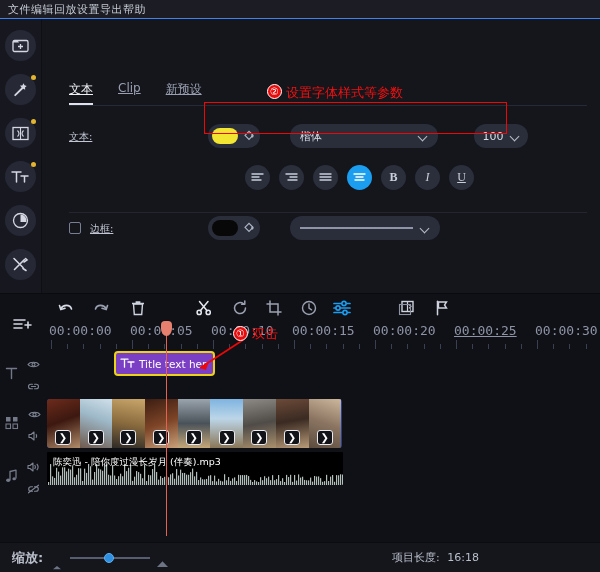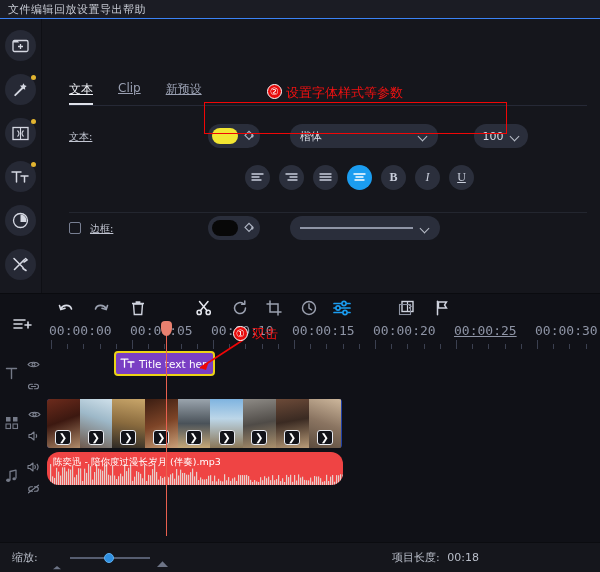--- a/index.html
+++ b/index.html
@@ -160,21 +160,21 @@
   }
   .thumb { position: relative; height: 100%; overflow: hidden; }
   .trans {
     position: absolute; bottom: 3px; width: 16px; height: 15px; border-radius: 3px;
     background: #121319; border: 1.5px solid #e9ebf1;
     display: flex; align-items: center; justify-content: center;
   }
   .trans span { color: #fff; font-size: 10px; line-height: 1; }
 
   .aud-clip {
-    position: absolute; background: #ef4444; border-radius: 12px; overflow: hidden;
+    position: absolute; background: #000000; border-radius: 1px; overflow: hidden;
     cursor: pointer;
   }
   .aud-clip .alabel {
     position: absolute; left: 6px; top: 4px; font-size: 9.5px; color: #ffffff;
     white-space: nowrap; z-index: 2;
   }
   .wave { position: absolute; left: 0; bottom: 0; width: 100%; height: 100%; }
 
   .playhead {
     position: absolute; top: 36px; width: 1.4px; height: 206px;
@@ -184,21 +184,21 @@
     position: absolute; left: -5px; top: -9px; width: 11px; height: 15px;
     background: #e8806f; border-radius: 4px 4px 50% 50%;
   }
 
   
   .bottom {
     position: absolute; left: 0; top: 542px; width: 600px; height: 30px;
     background: #15161c; border-top: 1px solid #0b0c10;
     display: flex; align-items: center;
   }
-  .zoom-label { position: absolute; left: 12px; font-size: 11px; color: #b9bec9; }
+  .zoom-label { position: absolute; left: 12px; font-size: 13px; color: #b9bec9; font-weight: bold; }
   .zoom-track {
     position: absolute; left: 70px; top: 14px; width: 80px; height: 2px; background: #565d70;
   }
   .zoom-knob {
     position: absolute; left: 104px; top: 10px; width: 10px; height: 10px;
     border-radius: 50%; background: #2f8fe0; border: 1px solid #5fb0f0; cursor: pointer;
   }
   .proj-len { position: absolute; left: 392px; font-size: 11px; color: #b9bec9; }
 
   .ann-arrow { position: absolute; pointer-events: none; }
@@ -783,17 +783,17 @@
     </span>
     <span class="zoom-track"></span>
     <span class="zoom-knob"></span>
     <span style="position:absolute; left:156px; top:10px;">
       <svg width="13" height="8" viewBox="0 0 13 8">
           <path d="M1 7L6.5 1.2 12 7z" fill="#6d7486"></path>
         </svg>
     </span>
     <span class="proj-len">
       <span>项目长度:</span>
-      <span style="margin-left:4px;">00:18</span>
+      <span style="margin-left:4px;">16:18</span>
     </span>
   </div>
 
 </div>
 
 </body></html>

